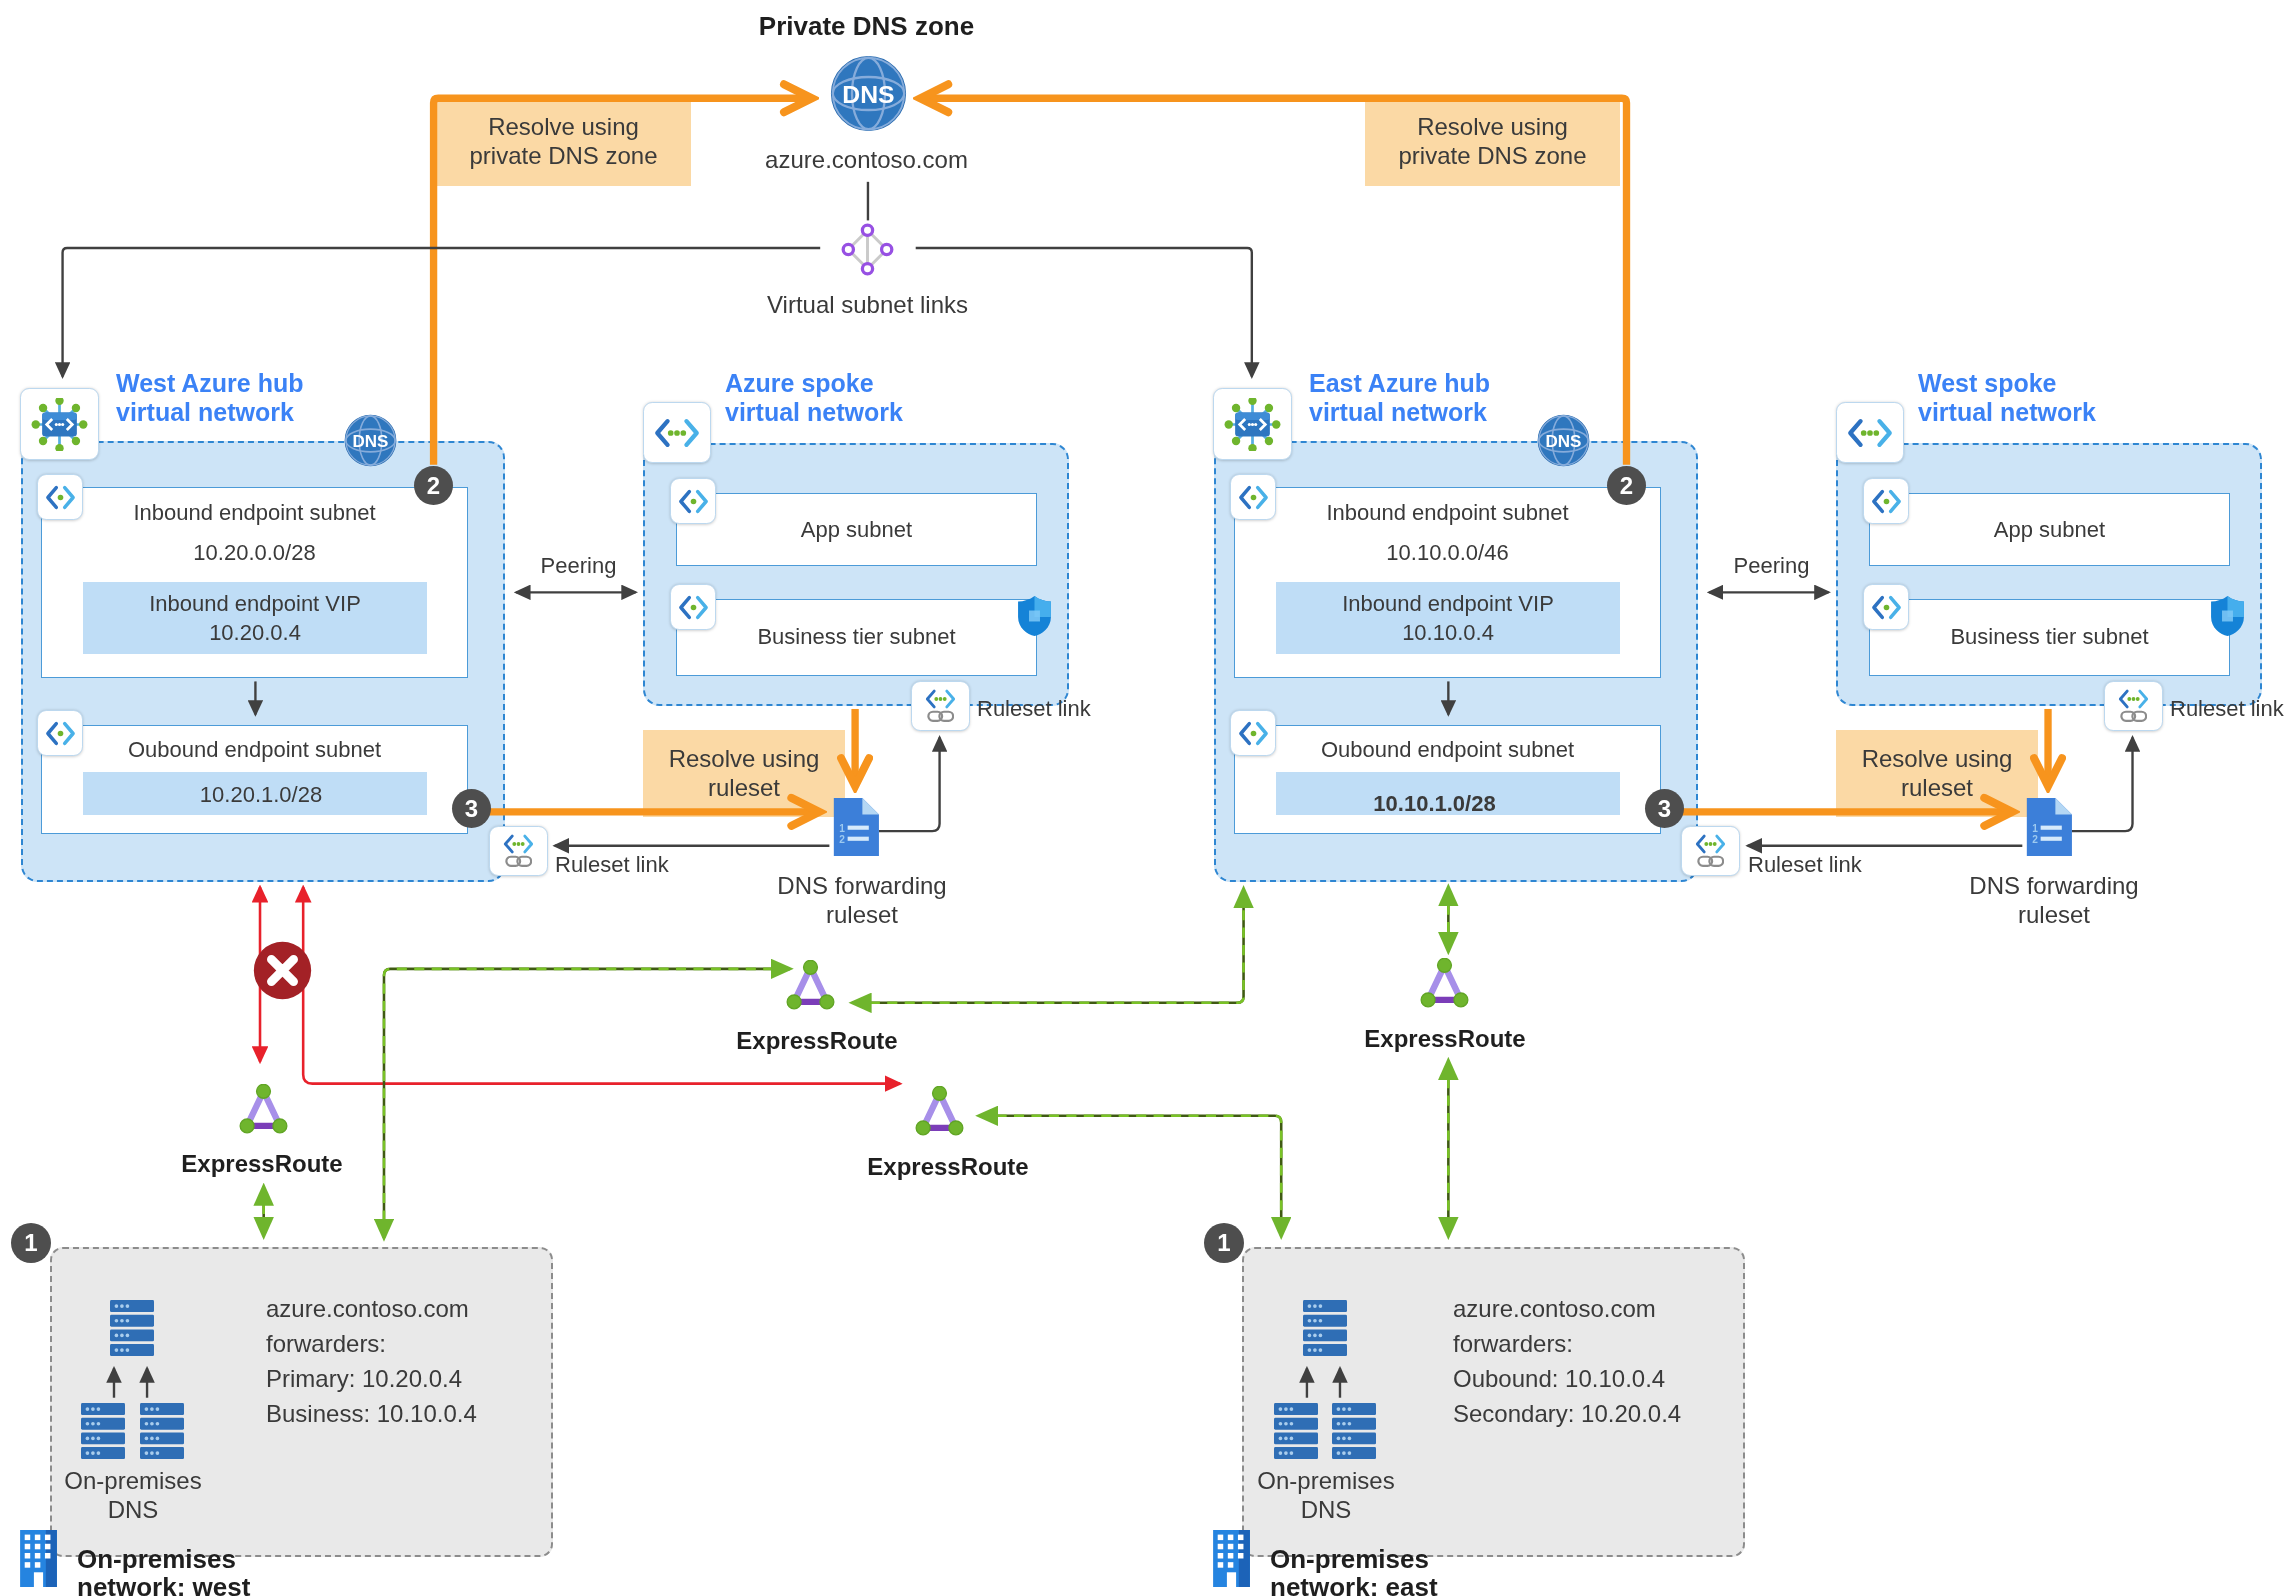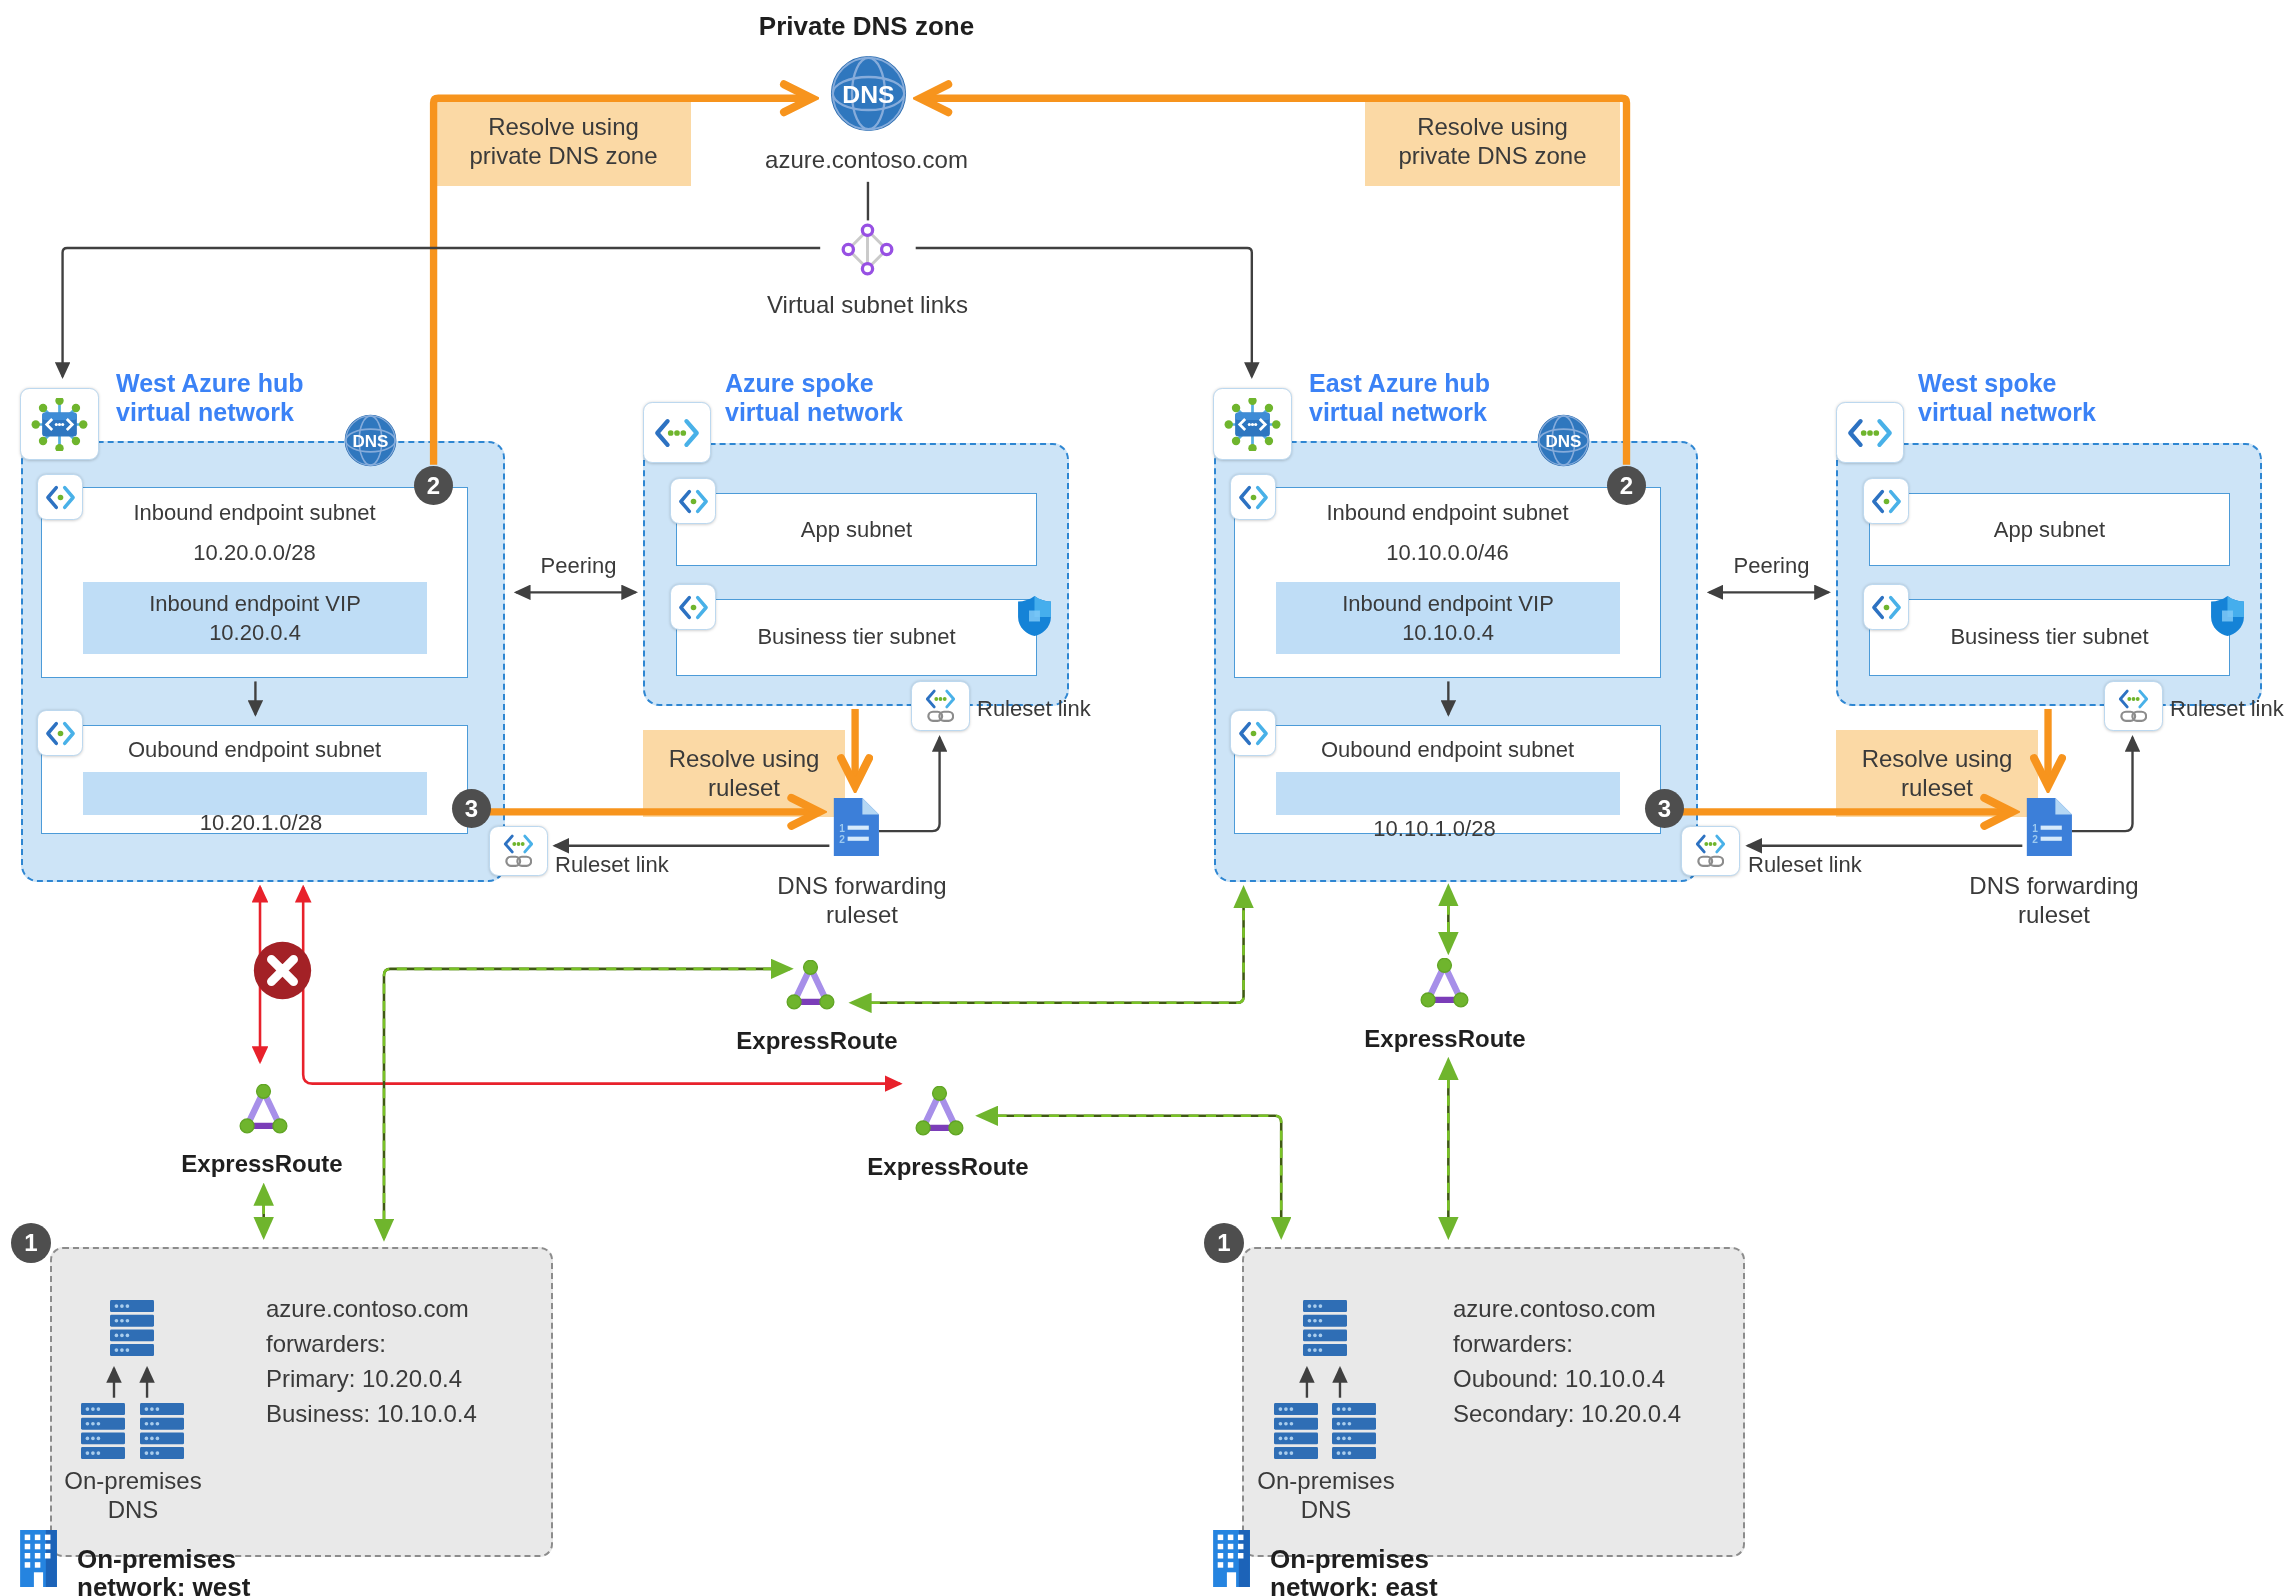--- a/index.html
+++ b/index.html
@@ -301,21 +301,21 @@
     <div class="abs" style="left:83px;top:589px;width:344px;">
       <div class="t" style="line-height:29px;">Inbound endpoint VIP</div>
       <div class="t" style="line-height:29px;">10.20.0.4</div>
     </div>
     <div class="abs tile" style="left:37px;top:710px;width:46px;height:46px;">
       <svg style="width:35px;height:27px;" viewBox="0 0 38 29" width="35" height="27">
           <use href="#sym-subnet"></use>
         </svg>
     </div>
     <div class="abs t" style="left:41px;top:737px;width:427px;">Oubound endpoint subnet</div>
-    <div class="abs t" style="left:83px;top:782px;width:356px;margin-top:28px;">10.20.1.0/28</div>
+    <div class="abs t" style="left:83px;top:782px;width:356px;">10.20.1.0/28</div>
     <div class="abs badge" style="left:452px;top:789px;width:39px;height:39px;">3</div>
     <div class="abs tile" style="left:489px;top:826px;width:59px;height:50px;">
       <svg style="width:33px;height:20px;" viewBox="0 0 36 22" width="33" height="20">
           <use href="#sym-spokevnet"></use>
         </svg>
       <svg style="width:27.5px;height:14.7px;" viewBox="0 0 30 16" width="27.5" height="14.7">
           <use href="#sym-chain"></use>
         </svg>
     </div>
     <div class="abs t tl" style="left:555px;top:852px;width:165px;">Ruleset link</div>
@@ -404,21 +404,21 @@
     <div class="abs" style="left:1276px;top:589px;width:344px;">
       <div class="t" style="line-height:29px;">Inbound endpoint VIP</div>
       <div class="t" style="line-height:29px;">10.10.0.4</div>
     </div>
     <div class="abs tile" style="left:1230px;top:710px;width:46px;height:46px;">
       <svg style="width:35px;height:27px;" viewBox="0 0 38 29" width="35" height="27">
           <use href="#sym-subnet"></use>
         </svg>
     </div>
     <div class="abs t" style="left:1234px;top:737px;width:427px;">Oubound endpoint subnet</div>
-    <div class="abs t" style="left:1276px;top:816px;width:317px;">10.10.1.0/28</div>
+    <div class="abs t" style="left:1276px;top:791px;width:317px;font-weight:bold;">10.10.1.0/28</div>
     <div class="abs badge" style="left:1645px;top:789px;width:39px;height:39px;">3</div>
     <div class="abs tile" style="left:1681px;top:826px;width:59px;height:50px;">
       <svg style="width:33px;height:20px;" viewBox="0 0 36 22" width="33" height="20">
           <use href="#sym-spokevnet"></use>
         </svg>
       <svg style="width:27.5px;height:14.7px;" viewBox="0 0 30 16" width="27.5" height="14.7">
           <use href="#sym-chain"></use>
         </svg>
     </div>
     <div class="abs t tl" style="left:1748px;top:852px;width:165px;">Ruleset link</div>

